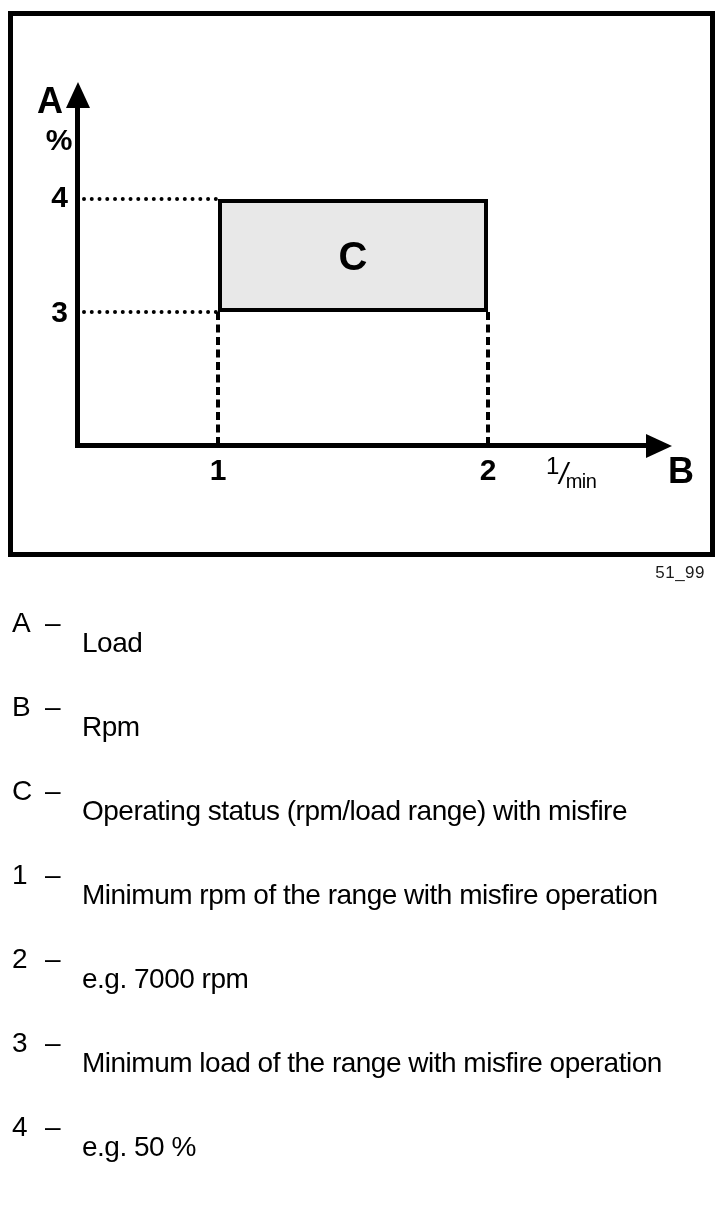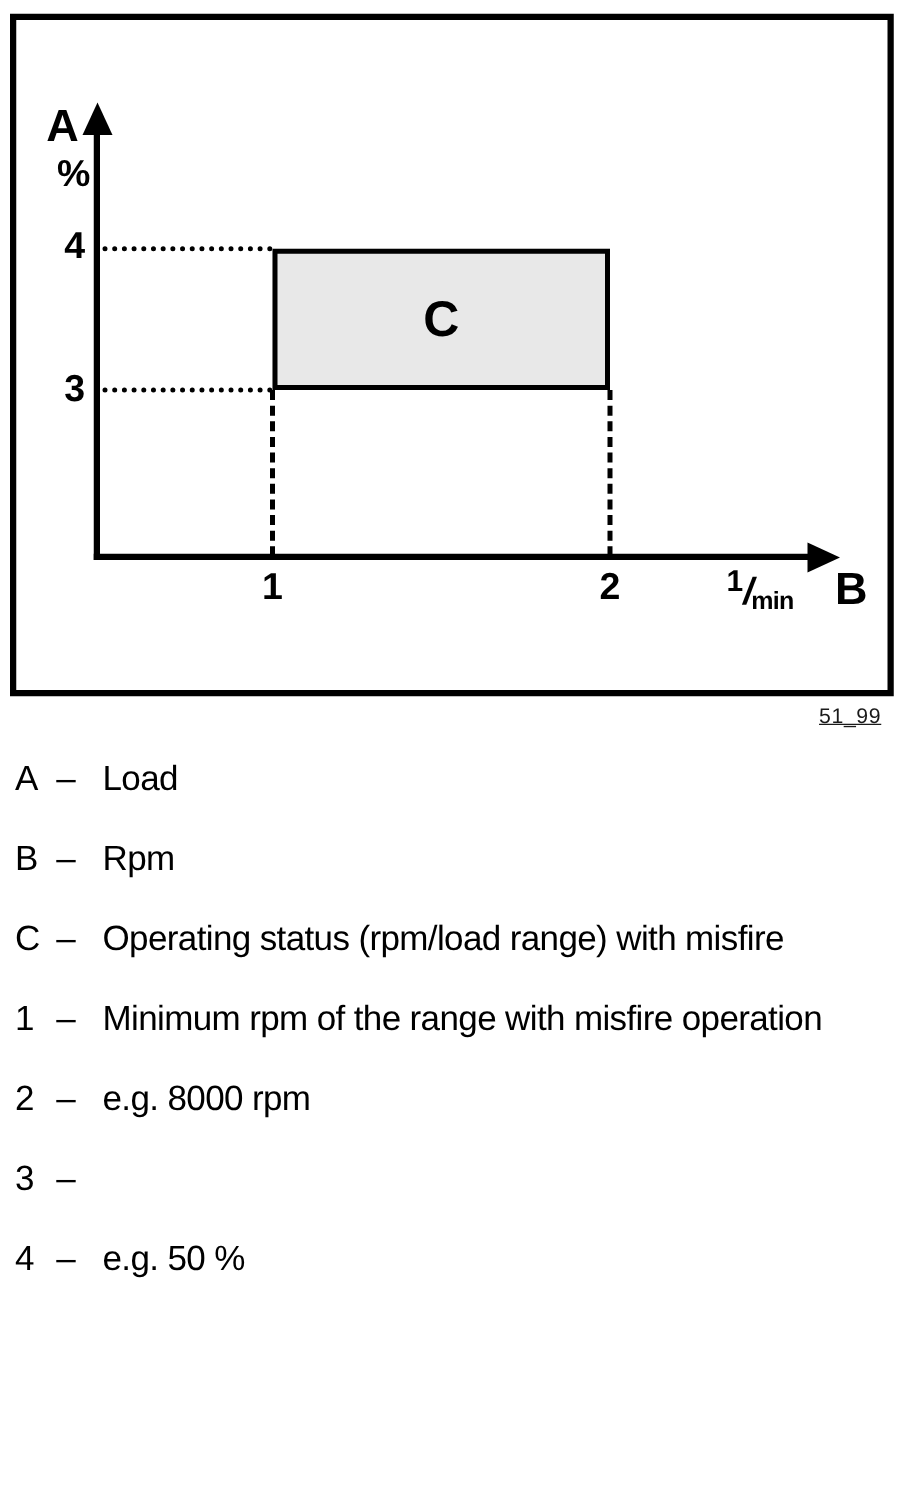--- a/index.html
+++ b/index.html
@@ -41,21 +41,21 @@
   
   .lbl { font-weight: bold; text-align: center; }
   .y-axis-label   { left: 17px; top: 67px;  width: 40px; font-size: 36px; line-height: 36px; }
   .y-axis-unit    { left: 26px; top: 109px; width: 40px; font-size: 30px; line-height: 30px; }
   .tick-y-upper   { left: 15px; top: 166px; width: 40px; font-size: 30px; line-height: 30px; text-align: right; }
   .tick-y-lower   { left: 15px; top: 281px; width: 40px; font-size: 30px; line-height: 30px; text-align: right; }
   .tick-x-left    { left: 185px; top: 438px; width: 40px; font-size: 30px; line-height: 32px; }
   .tick-x-right   { left: 455px; top: 438px; width: 40px; font-size: 30px; line-height: 32px; }
   .x-axis-label   { left: 648px; top: 436px; width: 40px; font-size: 36px; line-height: 38px; }
 
-  .x-axis-unit { left: 546px; top: 436px; width: 76px; font-weight: bold; text-align: right; white-space: nowrap; }
+  .x-axis-unit { left: 533px; top: 436px; width: 76px; font-weight: normal; text-align: left; white-space: nowrap; }
   .x-axis-unit sup  { font-size: 24px; vertical-align: 10px; }
   .x-axis-unit .slash { font-size: 30px; font-style: italic; letter-spacing: -2px; }
   .x-axis-unit sub  { font-size: 20px; vertical-align: -4px; letter-spacing: -0.5px; }
 
   
   .guide { background: transparent; }
   .dot-upper { left: 69px; top: 181px; width: 136px; border-top: 4px dotted #000; }
   .dot-lower { left: 69px; top: 294px; width: 136px; border-top: 4px dotted #000; }
   .dash-left  { left: 203px; top: 296px; height: 133px; border-left: 4px dashed #000; }
   .dash-right { left: 473px; top: 296px; height: 133px; border-left: 4px dashed #000; }
@@ -69,40 +69,39 @@
   }
   .region-label { font-weight: bold; font-size: 40px; line-height: 40px; }
 
   
   .figure-number {
     position: absolute;
     top: 563px; right: 19px;
     font-size: 17px; line-height: 20px;
     color: #1a1a1a;
     letter-spacing: 0.5px;
-    text-decoration: underline;
   }
 
   
   .legend {
     position: absolute;
     left: 12px; top: 601px; right: 6px;
   }
   .legend-entry {
     display: grid;
     grid-template-columns: 33px 37px 1fr;
     align-items: start;
     margin-bottom: 21px;
     font-size: 28px;
     letter-spacing: -0.5px;
   }
   .legend-key  { line-height: 43px; }
   .legend-dash { line-height: 43px; }
   .legend-desc { }
-  .legend-line { line-height: 43px; white-space: nowrap; }
+  .legend-line { line-height: 43px; white-space: nowrap; margin-top: 20px; }
 </style>
 </head>
 <body>
 
 <div class="figure-box">
   <div class="abs y-axis-line"></div>
   <div class="abs y-arrowhead"></div>
   <div class="abs x-axis-line"></div>
   <div class="abs x-arrowhead"></div>
 
@@ -159,28 +158,29 @@
     <span class="legend-dash">–</span>
     <div class="legend-desc">
       <div class="legend-line">Minimum rpm of the range with misfire operation</div>
     </div>
   </div>
 
   <div class="legend-entry">
     <span class="legend-key">2</span>
     <span class="legend-dash">–</span>
     <div class="legend-desc">
-      <div class="legend-line">e.g. 8000 rpm</div>
+      <div class="legend-line">e.g. 7000 rpm</div>
     </div>
   </div>
 
   <div class="legend-entry">
     <span class="legend-key">3</span>
     <span class="legend-dash">–</span>
     <div class="legend-desc">
+      <div class="legend-line">Minimum load of the range with misfire operation</div>
     </div>
   </div>
 
   <div class="legend-entry">
     <span class="legend-key">4</span>
     <span class="legend-dash">–</span>
     <div class="legend-desc">
       <div class="legend-line">e.g. 50 %</div>
     </div>
   </div>

